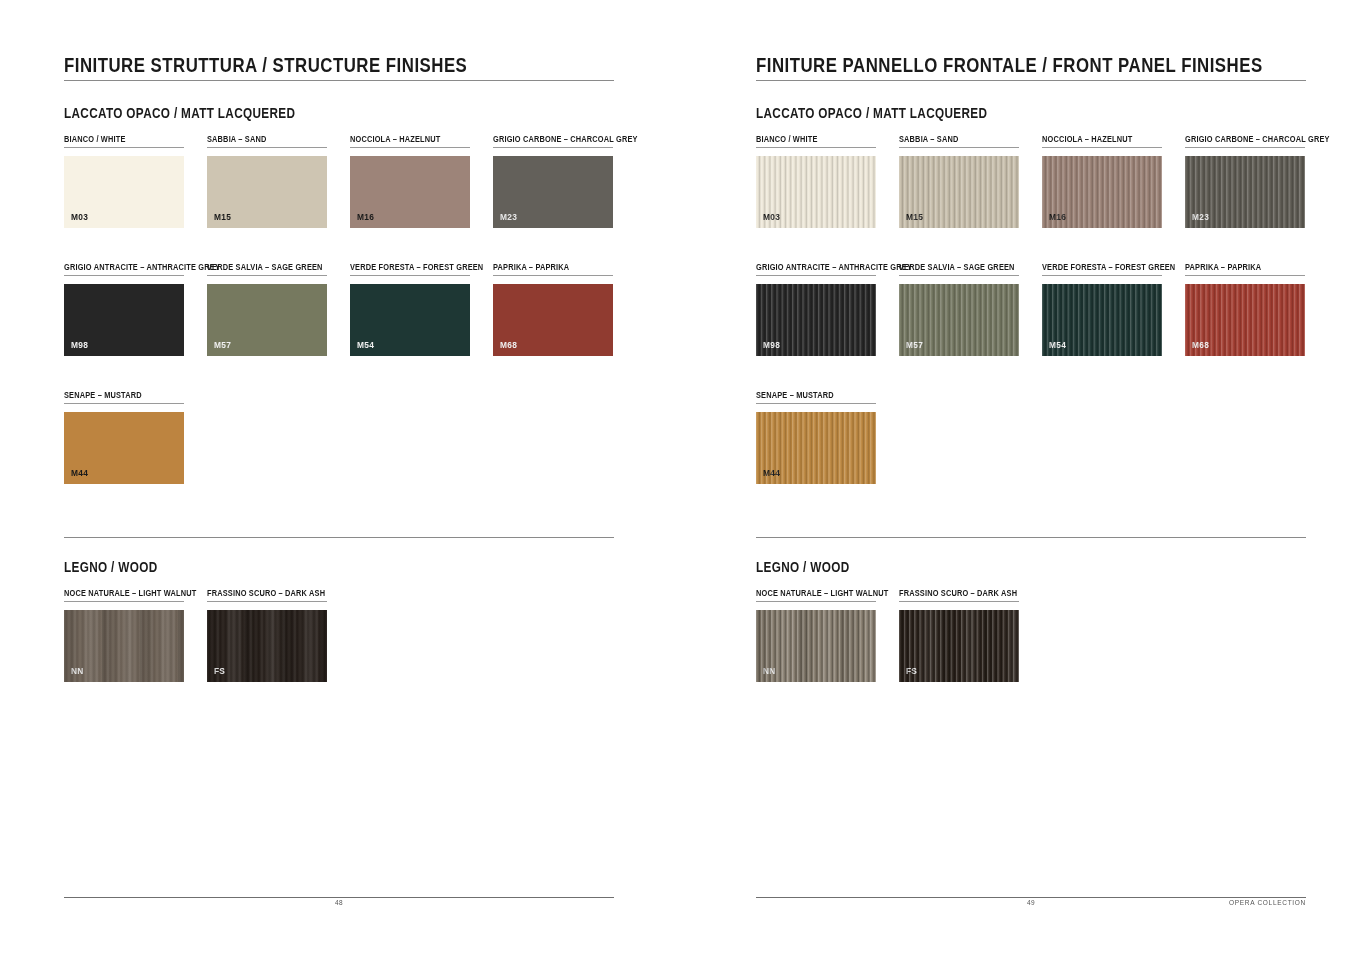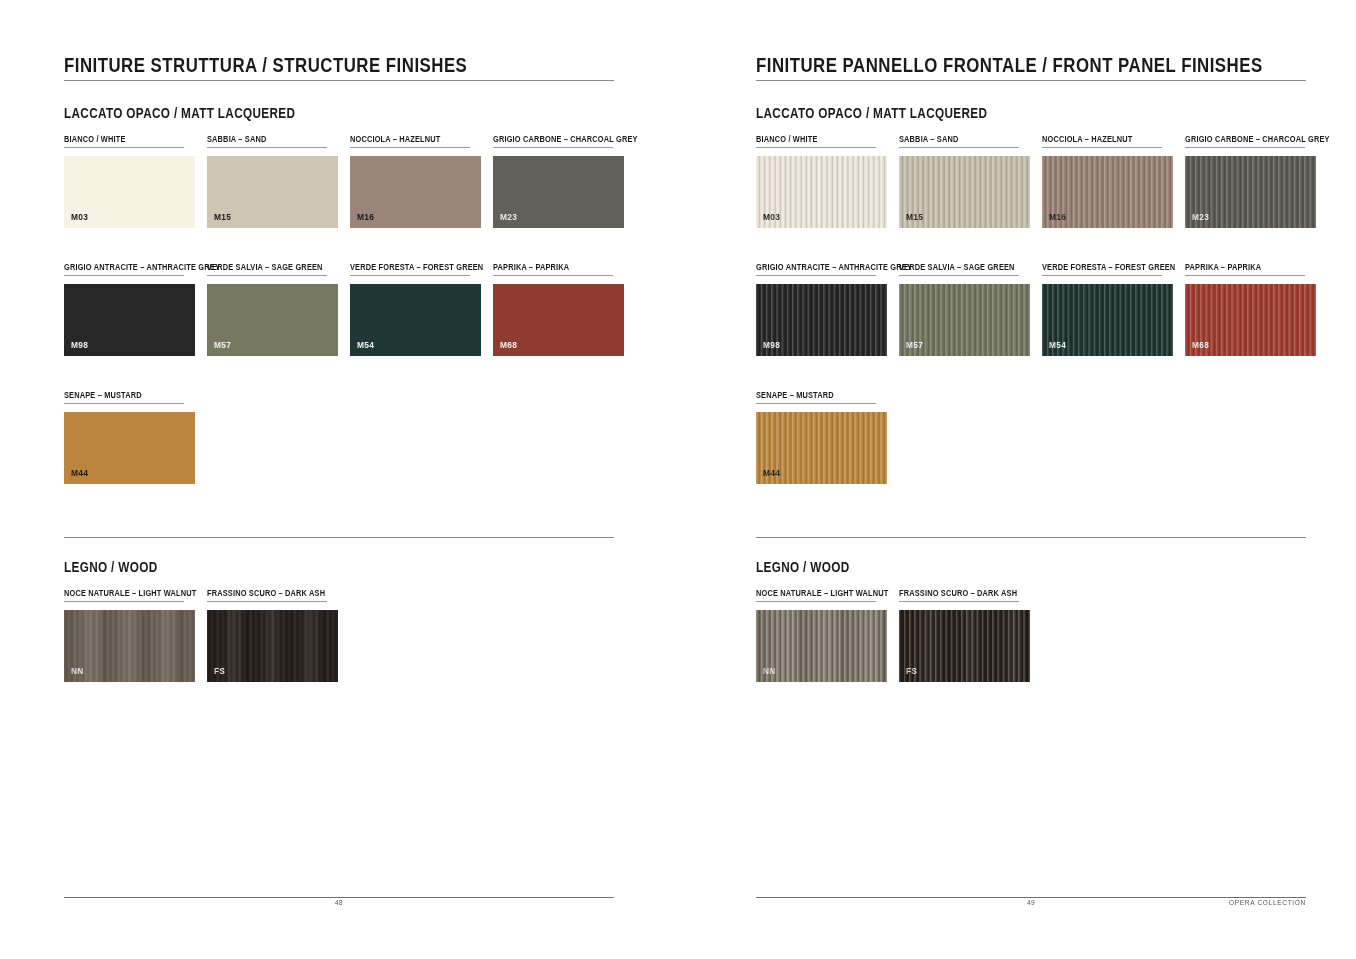--- a/index.html
+++ b/index.html
@@ -38,21 +38,21 @@
   .cell{position:absolute;}
   .cap{
     font-size:8.6px;font-weight:700;letter-spacing:0.2px;
     transform:scaleX(0.86);transform-origin:left bottom;
     white-space:nowrap;color:#1a1a1a;
     height:12px;line-height:12px;
   }
   .cap-rule{width:120px;height:1px;background:#9a9a9a;margin-top:2px;}
   .page.right .cap-rule{width:120px;}
   .sw{
-    position:relative;width:131px;height:72px;margin-top:8px;
+    position:relative;width:120px;height:72px;margin-top:8px;
     overflow:hidden;
   }
   .sw .code{
     position:absolute;left:7px;bottom:6px;
     font-size:9.5px;font-weight:700;letter-spacing:0.3px;
     transform:scaleX(0.88);transform-origin:left bottom;
     line-height:10px;
   }
   
   .ribbed::after{

